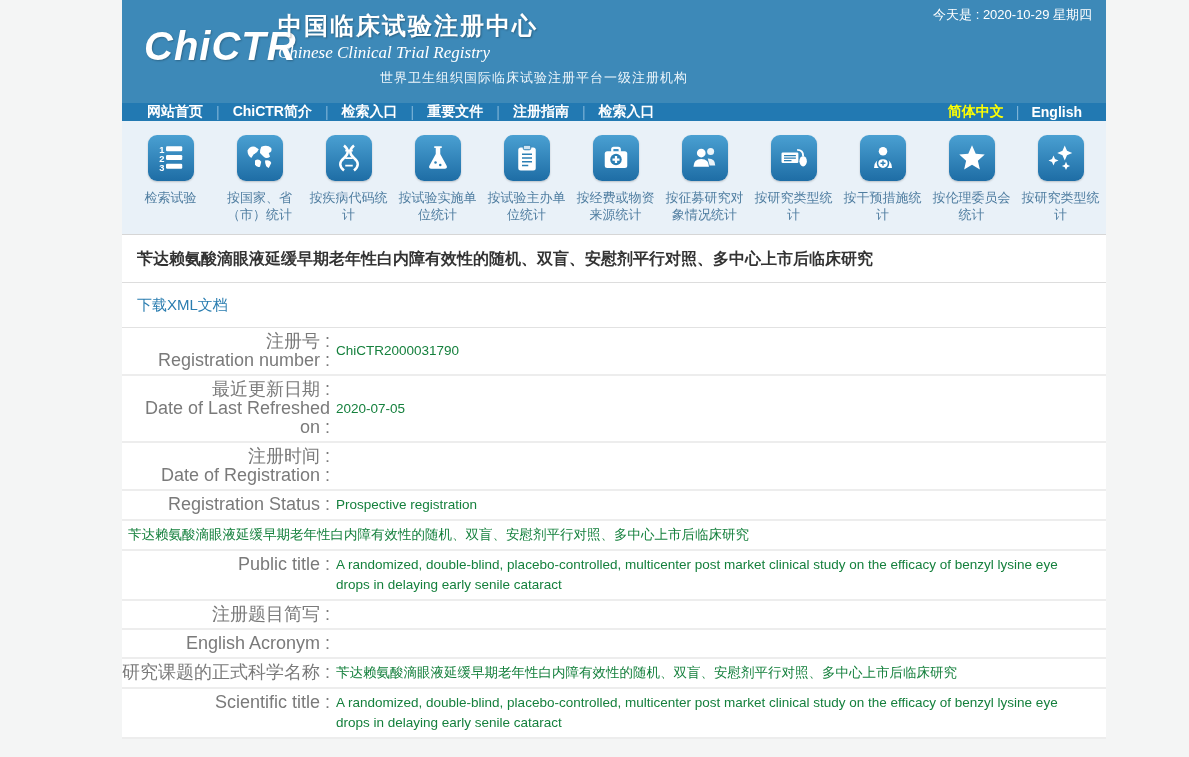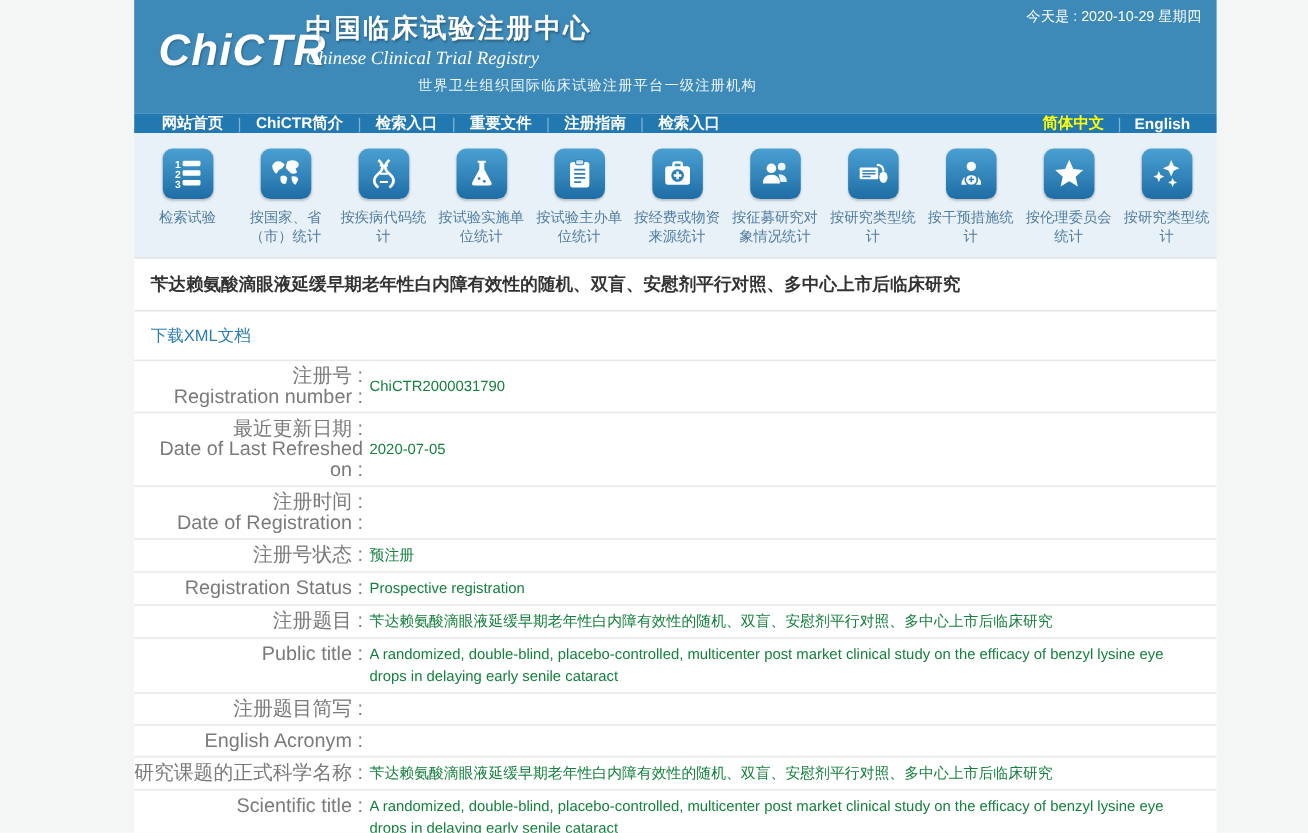--- a/index.html
+++ b/index.html
@@ -233,34 +233,25 @@
           <div class="row-value">2020-07-05</div>
         </div>
         <div class="row">
           <div class="row-label">
             <div>注册时间 :</div>
             <div>Date of Registration :</div>
           </div>
         </div>
         <div class="row">
           <div class="row-label">
-            <div>注册号状态 :</div>
-          </div>
-          <div class="row-value">预注册</div>
-        </div>
-        <div class="row">
-          <div class="row-label">
             <div>Registration Status :</div>
           </div>
           <div class="row-value">Prospective registration</div>
         </div>
         <div class="row">
-          <div class="row-label">
-            <div>注册题目 :</div>
-          </div>
           <div class="row-value">苄达赖氨酸滴眼液延缓早期老年性白内障有效性的随机、双盲、安慰剂平行对照、多中心上市后临床研究</div>
         </div>
         <div class="row">
           <div class="row-label">
             <div>Public title :</div>
           </div>
           <div class="row-value">A randomized, double-blind, placebo-controlled, multicenter post market clinical study on the efficacy of benzyl lysine eye drops in delaying early senile cataract</div>
         </div>
         <div class="row">
           <div class="row-label">

